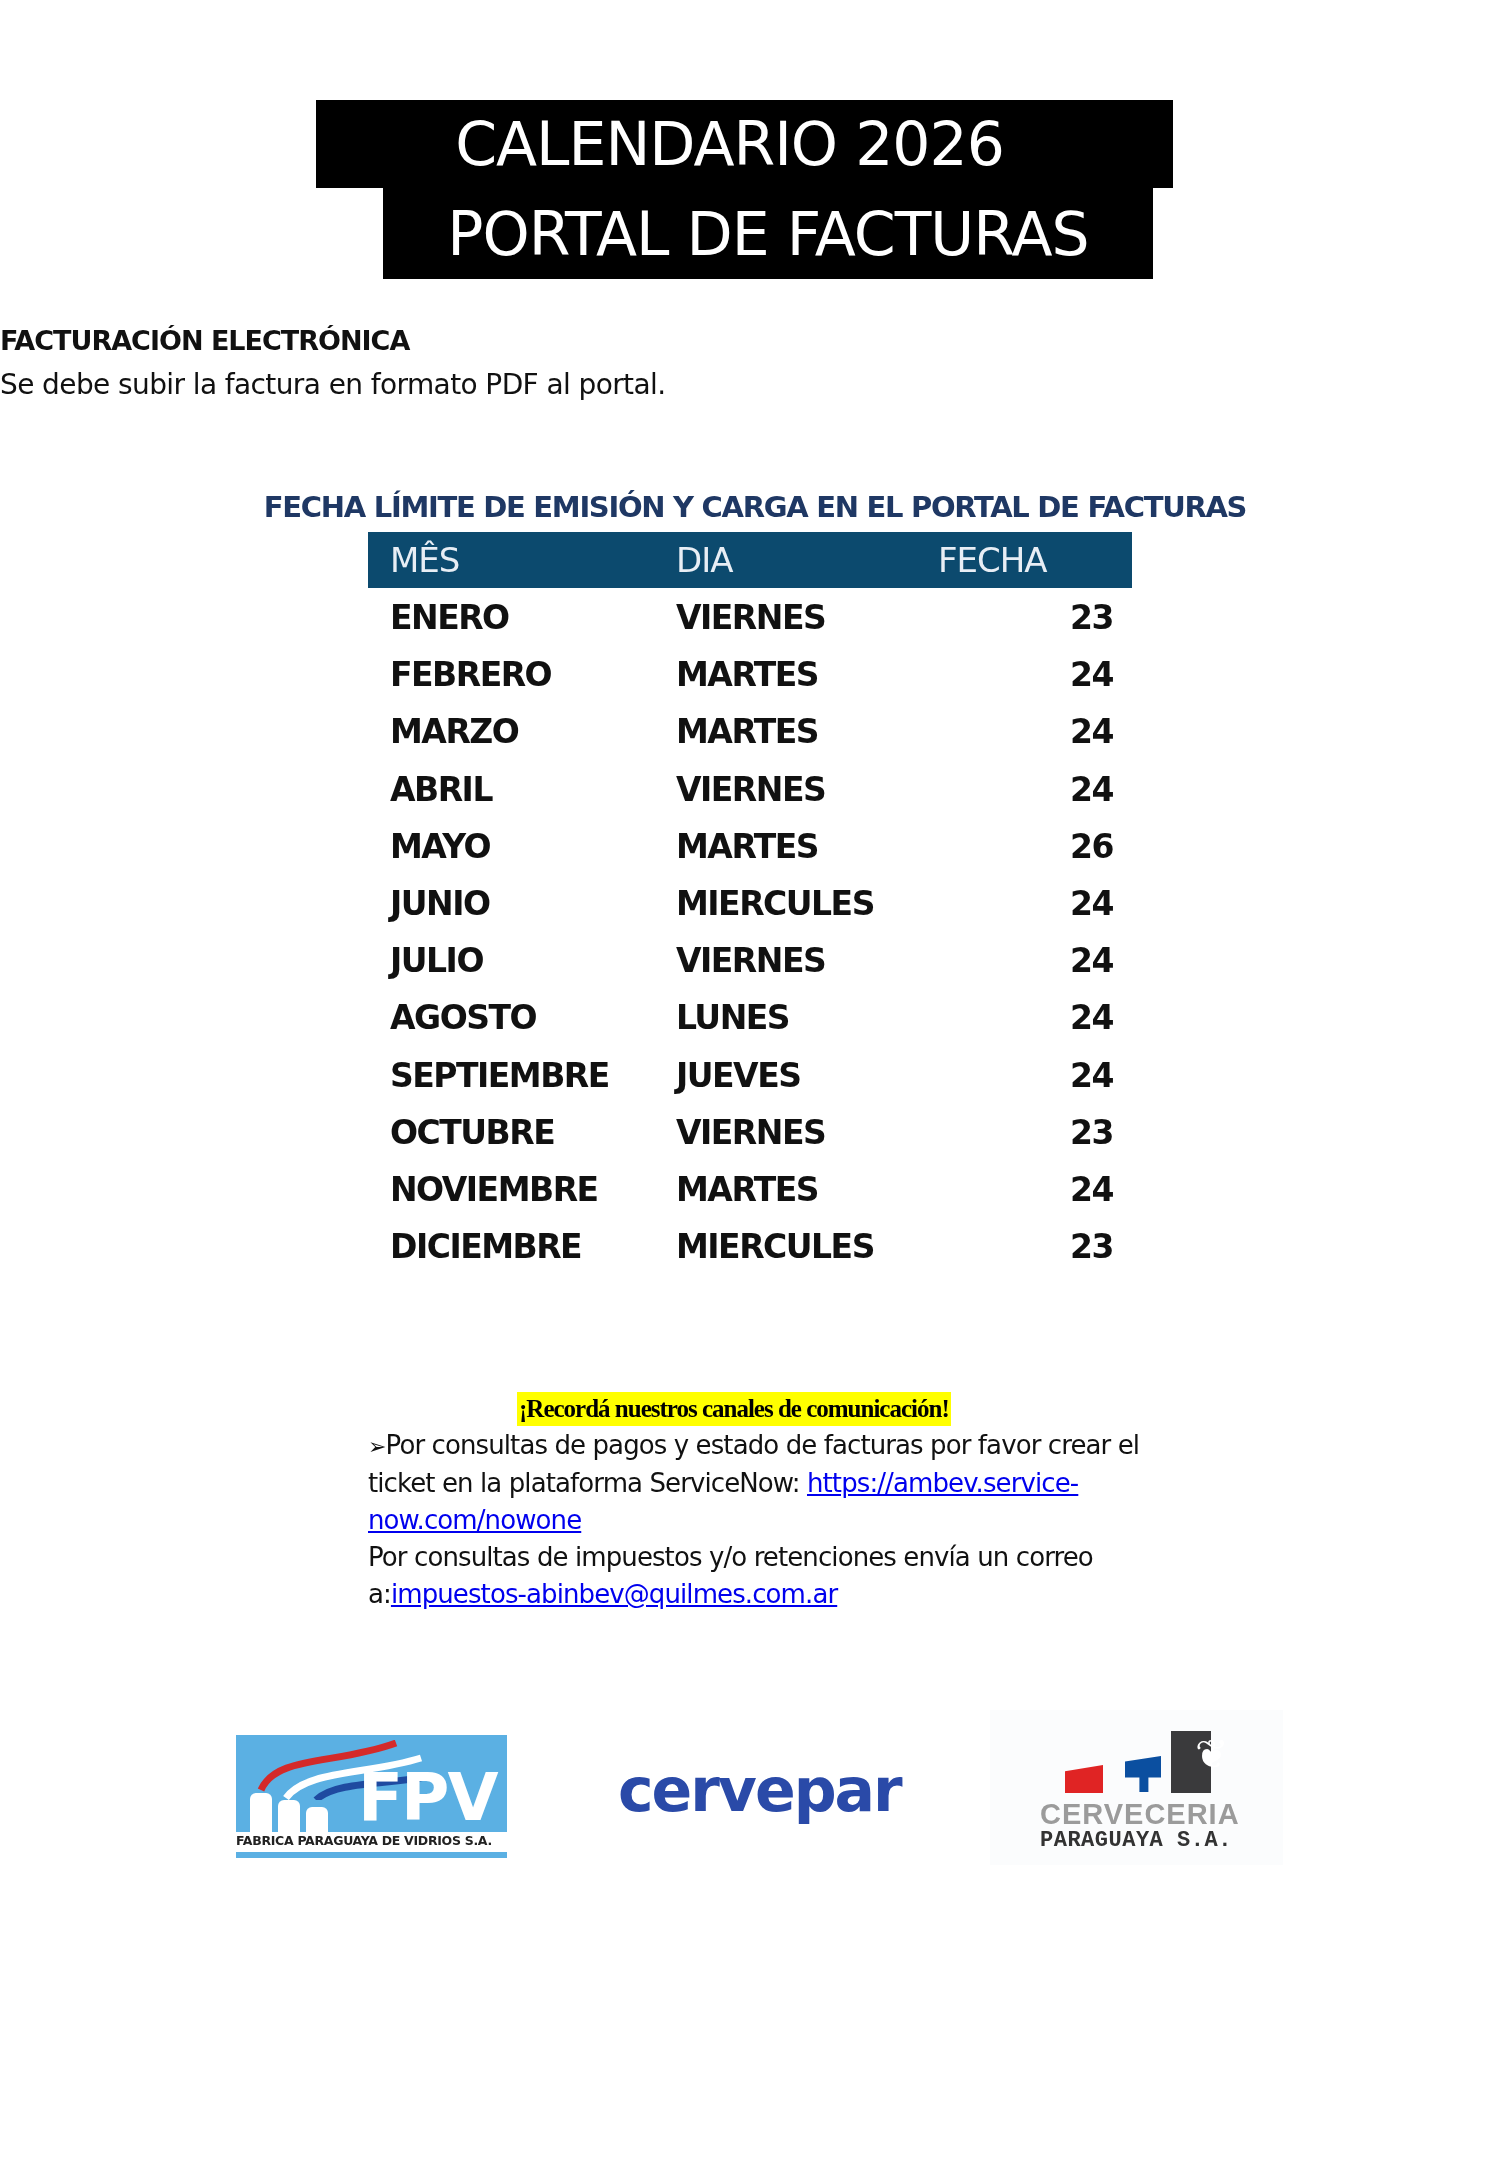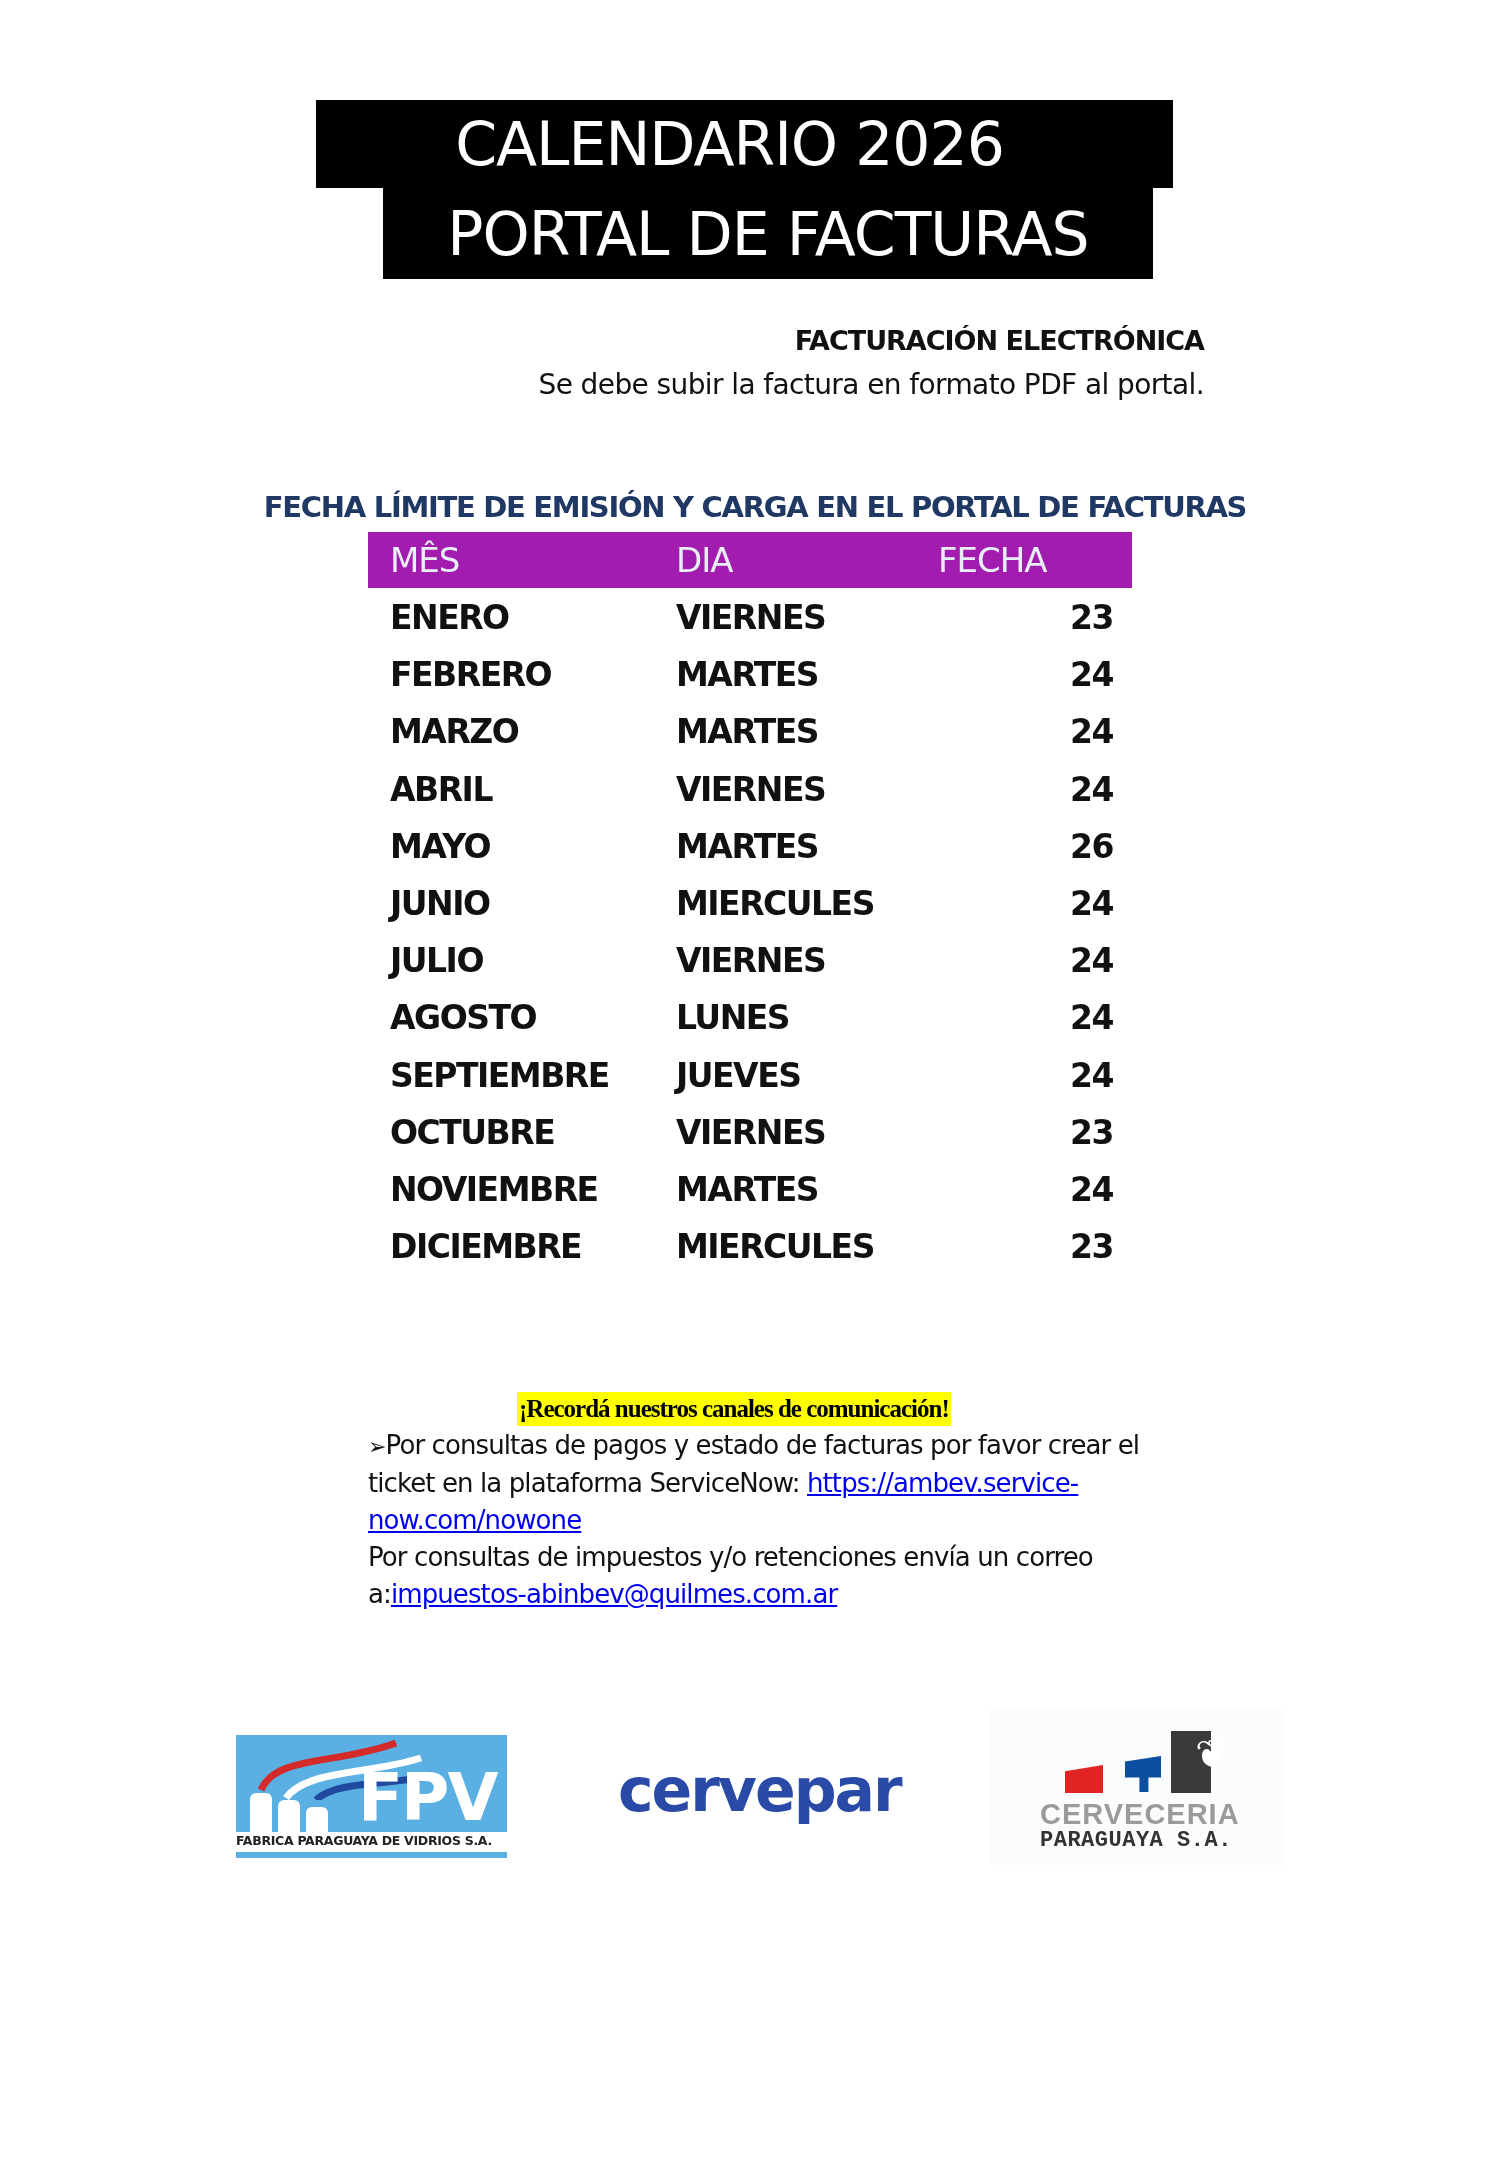--- a/index.html
+++ b/index.html
@@ -3,27 +3,27 @@
 <meta charset="utf-8">
 <style>
   * { margin:0; padding:0; box-sizing:border-box; }
   html, body { width:1500px; height:2167px; background:#ffffff; }
   body { position:relative; font-family:"Liberation Sans", sans-serif; color:#000; overflow:hidden; }
 
   .title-box { position:absolute; background:#000000; color:#ffffff; font-family:"DejaVu Sans", sans-serif; font-weight:normal; display:flex; align-items:center; justify-content:center; letter-spacing:-1px; }
   #title-line1 { left:316px; top:100px; width:857px; height:88px; font-size:60px; padding-right:30px; }
   #title-line2 { left:383px; top:188px; width:770px; height:91px; font-size:60px; }
 
-  .sub-title { position:absolute; left:16px; width:1188px; text-align:right; font-family:"DejaVu Sans", sans-serif; }
+  .sub-title { position:absolute; left:0; width:1188px; text-align:left; font-family:"DejaVu Sans", sans-serif; }
   #subtitle-bold { top:325px; font-size:27px; font-weight:bold; letter-spacing:-1px; color:#111; }
   #subtitle-text { top:368px; font-size:28px; letter-spacing:-0.6px; color:#111; }
 
   #deadline-heading { position:absolute; left:240px; width:1030px; top:490px; text-align:center; font-family:"DejaVu Sans", sans-serif; font-weight:bold; font-size:29px; color:#1F3864; letter-spacing:-1.3px; }
 
-  #table-header { position:absolute; left:368px; top:532px; width:764px; height:56px; background:#a21caf; color:#E8EEF5; font-family:"DejaVu Sans", sans-serif; font-size:34px; }
+  #table-header { position:absolute; left:368px; top:532px; width:764px; height:56px; background:#0c4a6e; color:#E8EEF5; font-family:"DejaVu Sans", sans-serif; font-size:34px; }
   #table-header span { position:absolute; top:8px; letter-spacing:-1px; font-weight:normal; }
   .col-mes { left:22px; }
   .col-dia { left:308px; }
   .col-fecha { left:570px; }
 
   #table-body { position:absolute; left:368px; top:590px; width:764px; }
   .row { position:relative; height:57.2px; font-family:"DejaVu Sans", sans-serif; font-weight:bold; font-size:33px; letter-spacing:-1.5px; color:#111;text-align:right; }
   .row span { position:absolute; top:8px; }
   .row .c-mes { left:22px; }
   .row .c-dia { left:308px; }

